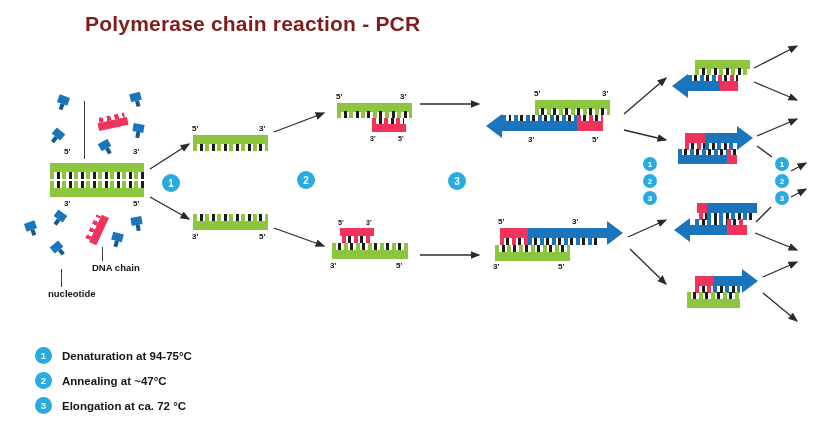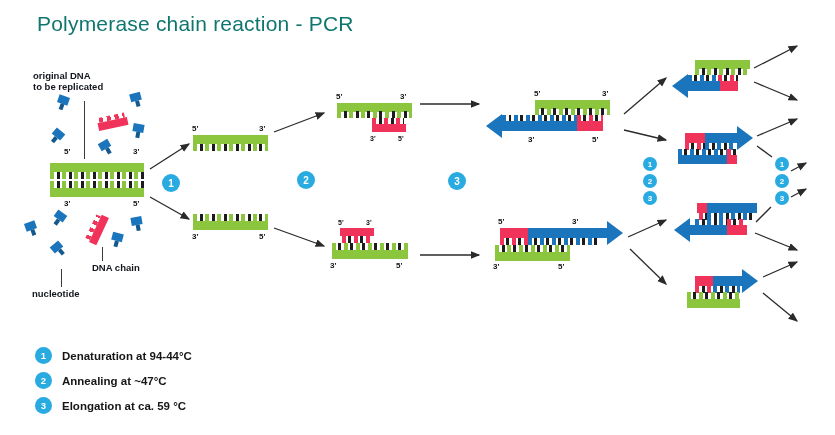--- a/index.html
+++ b/index.html
@@ -1,19 +1,19 @@
 <!DOCTYPE html>
 <html style="--green: #8CC63F; --blue: #1B75BC; --blue_dark: #14588C; --red: #F0335B; --cyan: #29ABE2; --ink: #1C1C1C;"><head>
 <meta charset="utf-8">
 <style>
   html,body{margin:0;padding:0;background:#fff;}
   .canvas{position:relative;width:835px;height:435px;background:#fff;overflow:hidden;
           font-family:"Liberation Sans",sans-serif;}
   .c{position:absolute;}
-  .title{font-size:21px;font-weight:400;color:#0f766e;letter-spacing:.2px;}
+  .title{font-size:21px;font-weight:700;color:#7f1d1d;letter-spacing:.2px;margin-left:48px;}
   .bar{height:9px;}
   .bar.g{background:var(--green);} .bar.b{background:var(--blue);} .bar.r{background:var(--red);}
   .teeth{height:7px;background:repeating-linear-gradient(90deg,var(--tc) 0 4px,transparent 4px 6.5px,var(--ink) 6.5px 9.5px,transparent 9.5px 12px);}
   .teeth.g{--tc:var(--green);} .teeth.b{--tc:var(--blue);} .teeth.r{--tc:var(--red);}
   .ah-l{width:0;height:0;border-top:12px solid transparent;border-bottom:12px solid transparent;border-right:16px solid var(--blue);}
   .ah-r{width:0;height:0;border-top:12px solid transparent;border-bottom:12px solid transparent;border-left:16px solid var(--blue);}
   .pl{font-size:8px;font-weight:700;color:#131313;line-height:1;}
   .pls{font-size:7px;}
   .circle{border-radius:50%;background:var(--cyan);color:#fff;display:flex;align-items:center;justify-content:center;font-weight:700;}
   .step{width:18px;height:18px;font-size:10px;}
@@ -58,28 +58,24 @@
       <line x1="755" y1="233" x2="797" y2="250" marker-end="url(#ah)"></line>
       <line x1="763" y1="277" x2="797" y2="262" marker-end="url(#ah)"></line>
       <line x1="763" y1="293" x2="797" y2="321" marker-end="url(#ah)"></line>
       <line x1="791" y1="171" x2="806" y2="163" marker-end="url(#ah)"></line>
       <line x1="791" y1="197" x2="806" y2="189" marker-end="url(#ah)"></line>
     </g>
   </svg>
 
   <div class="c title" style="left:37px;top:12px">Polymerase chain reaction - PCR</div>
 
-  <div class="c anno" style="left:33px;top:70px">
-    <span style="display:block">original DNA</span>
-    <span style="display:block">to be replicated</span>
-  </div>
   <div class="c pline" style="left:84px;top:101px;height:58px"></div>
   <div class="c anno" style="left:92px;top:262px">DNA chain</div>
   <div class="c pline" style="left:102px;top:247px;height:14px"></div>
-  <div class="c anno" style="left:32px;top:288px">nucleotide</div>
+  <div class="c anno" style="left:48px;top:288px">nucleotide</div>
   <div class="c pline" style="left:61px;top:269px;height:18px"></div>
 
   <div class="c nuc" style="left:58px;top:96px;transform:rotate(20deg)"></div>
   <div class="c nuc" style="left:130px;top:93px;transform:rotate(-15deg)"></div>
   <div class="c nuc" style="left:53px;top:130px;transform:rotate(40deg)"></div>
   <div class="c nuc" style="left:99px;top:141px;transform:rotate(-30deg)"></div>
   <div class="c nuc" style="left:133px;top:124px;transform:rotate(10deg)"></div>
   <div class="c nuc" style="left:25px;top:222px;transform:rotate(-20deg)"></div>
   <div class="c nuc" style="left:55px;top:212px;transform:rotate(35deg)"></div>
   <div class="c nuc" style="left:51px;top:243px;transform:rotate(-40deg)"></div>
@@ -212,20 +208,20 @@
     <div class="c circle mini" style="left:643px;top:191px">3</div>
   </div>
   <div>
     <div class="c circle mini" style="left:775px;top:157px">1</div>
     <div class="c circle mini" style="left:775px;top:174px">2</div>
     <div class="c circle mini" style="left:775px;top:191px">3</div>
   </div>
 
   <div>
     <div class="c circle leg" style="left:35px;top:347px">1</div>
-    <div class="c legtxt" style="left:62px;top:351px">Denaturation at 94-44°C</div>
+    <div class="c legtxt" style="left:62px;top:351px">Denaturation at 94-75°C</div>
     <div class="c circle leg" style="left:35px;top:372px">2</div>
     <div class="c legtxt" style="left:62px;top:376px">Annealing at ~47°C</div>
     <div class="c circle leg" style="left:35px;top:397px">3</div>
-    <div class="c legtxt" style="left:62px;top:401px">Elongation at ca. 59 °C</div>
+    <div class="c legtxt" style="left:62px;top:401px">Elongation at ca. 72 °C</div>
   </div>
 
 </div>
 
 </body></html>

